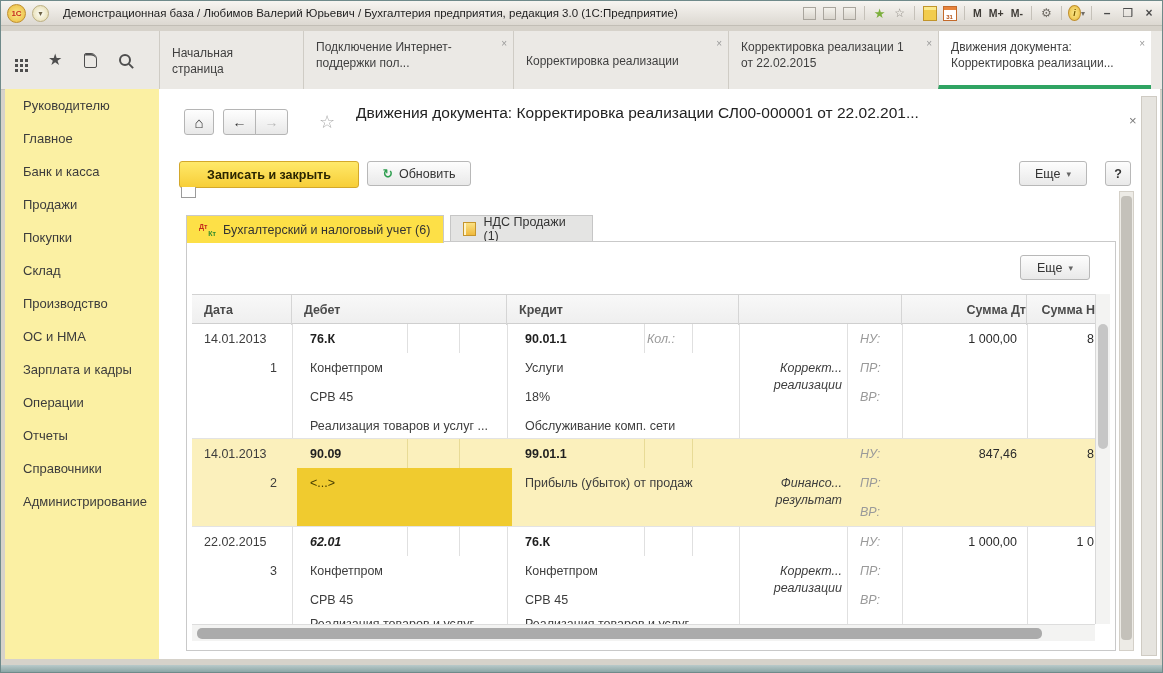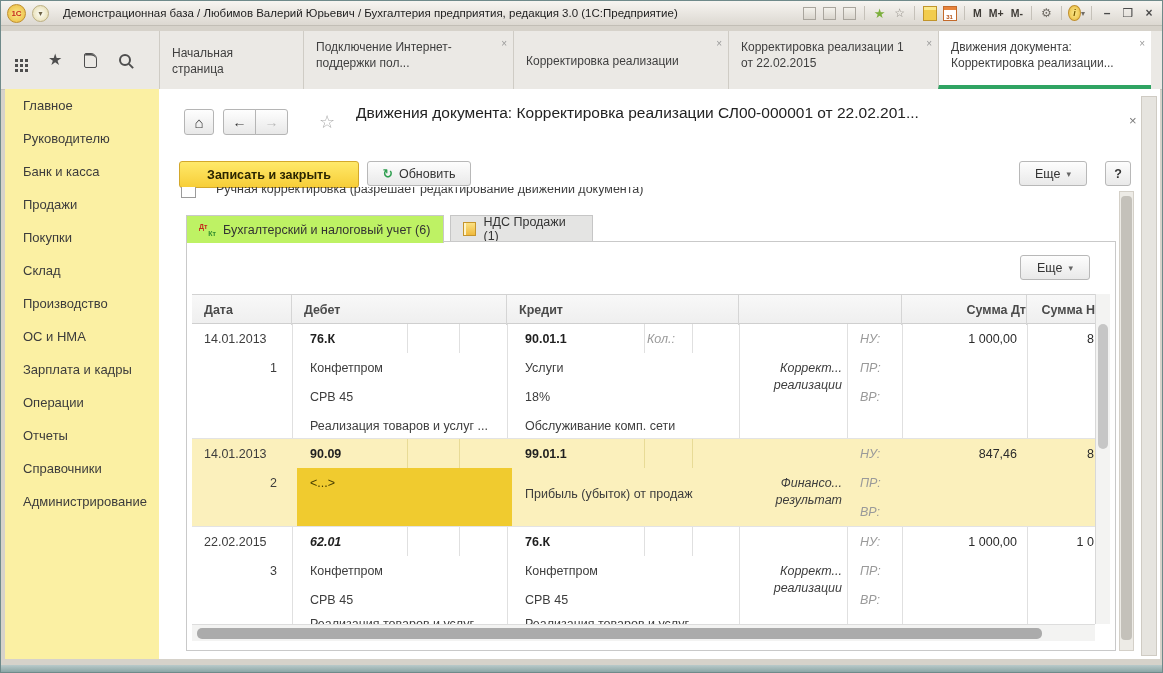--- a/index.html
+++ b/index.html
@@ -46,21 +46,21 @@
   .navbtn{background:linear-gradient(#FEFEFE,#E8E8E8);border:1px solid #B5B5B5;border-radius:3px;
           display:flex;align-items:center;justify-content:center;font-size:14px;color:#333;box-sizing:border-box;}
   .disabled{color:#B9B9B9;}
   .ptitle{font-size:15.5px;color:#222;white-space:nowrap;}
   .goldbtn{background:linear-gradient(#FFE96A,#F7CE38);border:1px solid #D3A82B;border-radius:3px;
            font-size:12.5px;font-weight:bold;color:#2B2600;display:flex;align-items:center;justify-content:center;}
   .stdbtn{background:linear-gradient(#FDFDFD,#E9E9E9);border:1px solid #B8B8B8;border-radius:3px;
           font-size:12.5px;color:#333;display:flex;align-items:center;justify-content:center;gap:6px;box-sizing:border-box;}
   .chk{width:13px;height:13px;border:1px solid #9B9B9B;background:#fff;}
   .doctab{box-sizing:border-box;font-size:12.5px;color:#333;display:flex;align-items:center;gap:7px;padding:0 12px;}
-  .doctab.active{background:#bef264;border:1px solid #C9C9C9;border-bottom:none;z-index:3;align-items:center;}
+  .doctab.active{background:#fde047;border:1px solid #C9C9C9;border-bottom:none;z-index:3;align-items:center;}
   .doctab.inactive{background:#E4E4E3;border:1px solid #C6C6C6;}
   .dtkt{width:17px;height:16px;position:relative;font-weight:bold;font-size:7px;line-height:1;}
   .dtkt .dt{position:absolute;left:0;top:1px;color:#C42B1C;}
   .dtkt .kt{position:absolute;right:0;bottom:1px;color:#2E8B2E;}
   .jrn{width:12px;height:12px;background:linear-gradient(#FBE183,#EFB93C);border:1px solid #C6952B;box-shadow:inset 2px 0 0 #FDF3C9;}
   
   .panel{left:185px;top:240px;width:930px;height:410px;background:#fff;border:1px solid #C9C9C9;box-sizing:border-box;z-index:2;}
   .thead{position:absolute;left:5px;top:52px;width:903px;height:30px;background:linear-gradient(#F8F8F8,#EFEFEF);
          border-top:1px solid #D2D2D2;border-bottom:1px solid #CFCFCF;box-sizing:border-box;}
   .hcell{position:absolute;top:0;height:30px;display:flex;align-items:center;padding-left:12px;font-size:12.5px;
@@ -152,22 +152,22 @@
       <span>Корректировка реализации 1 от 22.02.2015</span>
       <span class="x">×</span>
     </div>
     <div class="tab active" style="left:937px;width:213px;">
       <span>Движения документа: Корректировка реализации...</span>
       <span class="x">×</span>
     </div>
   </div>
 
   <div class="abs sidebar">
+    <div class="sb-item">Руководителю</div>
     <div class="sb-item">Главное</div>
-    <div class="sb-item">Руководителю</div>
     <div class="sb-item">Банк и касса</div>
     <div class="sb-item">Продажи</div>
     <div class="sb-item">Покупки</div>
     <div class="sb-item">Склад</div>
     <div class="sb-item">Производство</div>
     <div class="sb-item">ОС и НМА</div>
     <div class="sb-item">Зарплата и кадры</div>
     <div class="sb-item">Операции</div>
     <div class="sb-item">Отчеты</div>
     <div class="sb-item">Справочники</div>
@@ -199,21 +199,20 @@
   <div class="abs stdbtn" style="left:1018px;top:160px;width:68px;height:25px;">
     <span>Еще</span>
       <span style="font-size:9px;color:#666;">▾</span>
   </div>
   <div class="abs stdbtn" style="left:1104px;top:160px;width:26px;height:25px;font-weight:bold;">
       <span>?</span>
     </div>
 
   <div class="abs clip" style="left:178px;top:186px;width:680px;height:13px;">
     <div class="chk abs" style="left:2px;top:-4px;"></div>
-    <div class="abs" style="left:37px;top:-5px;font-size:12.5px;color:#3D3D3D;white-space:nowrap;">Ручная корректировка (разрешает редактирование движений документа)</div>
   </div>
 
   <div class="abs doctab active" style="left:185px;top:214px;width:258px;height:28px;">
     <span class="dtkt">
         <span class="dt">Дт</span>
         <span class="kt">Кт</span>
       </span>
     <span>Бухгалтерский и налоговый учет (6)</span>
   </div>
   <div class="abs doctab inactive" style="left:449px;top:214px;width:143px;height:27px;">
@@ -273,21 +272,21 @@
       <span class="tl" style="left:5px;top:37px;width:80px;text-align:right;">2</span>
       <span class="sv" style="left:215px;background:#E8DB96;"></span>
       <span class="sv" style="left:267px;background:#E8DB96;"></span>
       <span class="sv" style="left:452px;background:#E8DB96;"></span>
       <span class="sv" style="left:500px;background:#E8DB96;"></span>
       <span class="tl acct" style="left:118px;top:8px;">90.09</span>
       <div class="abs" style="left:105px;top:29px;width:215px;height:59px;background:#F0CB2F;">
         <span class="tl" style="left:13px;top:8px;color:#4A4000;">&lt;...&gt;</span>
       </div>
       <span class="tl acct" style="left:333px;top:8px;">99.01.1</span>
-      <span class="tl" style="left:333px;top:37px;margin-top:11px;">Прибыль (убыток) от продаж</span>
+      <span class="tl" style="left:333px;top:37px;">Прибыль (убыток) от продаж</span>
       <span class="tl ital" style="left:557px;top:37px;width:93px;text-align:right;">Финансо...</span>
       <span class="tl ital" style="left:557px;top:54px;width:93px;text-align:right;">результат</span>
       <span class="tl glabel" style="left:668px;top:8px;">НУ:</span>
       <span class="tl glabel" style="left:668px;top:37px;">ПР:</span>
       <span class="tl glabel" style="left:668px;top:66px;">ВР:</span>
       <span class="tl numv" style="left:715px;top:8px;width:110px;">847,46</span>
       <span class="tl numv" style="left:842px;top:8px;width:60px;">8</span>
     </div>
 
     <div class="trow" style="top:285px;height:97px;border-bottom:none;">

